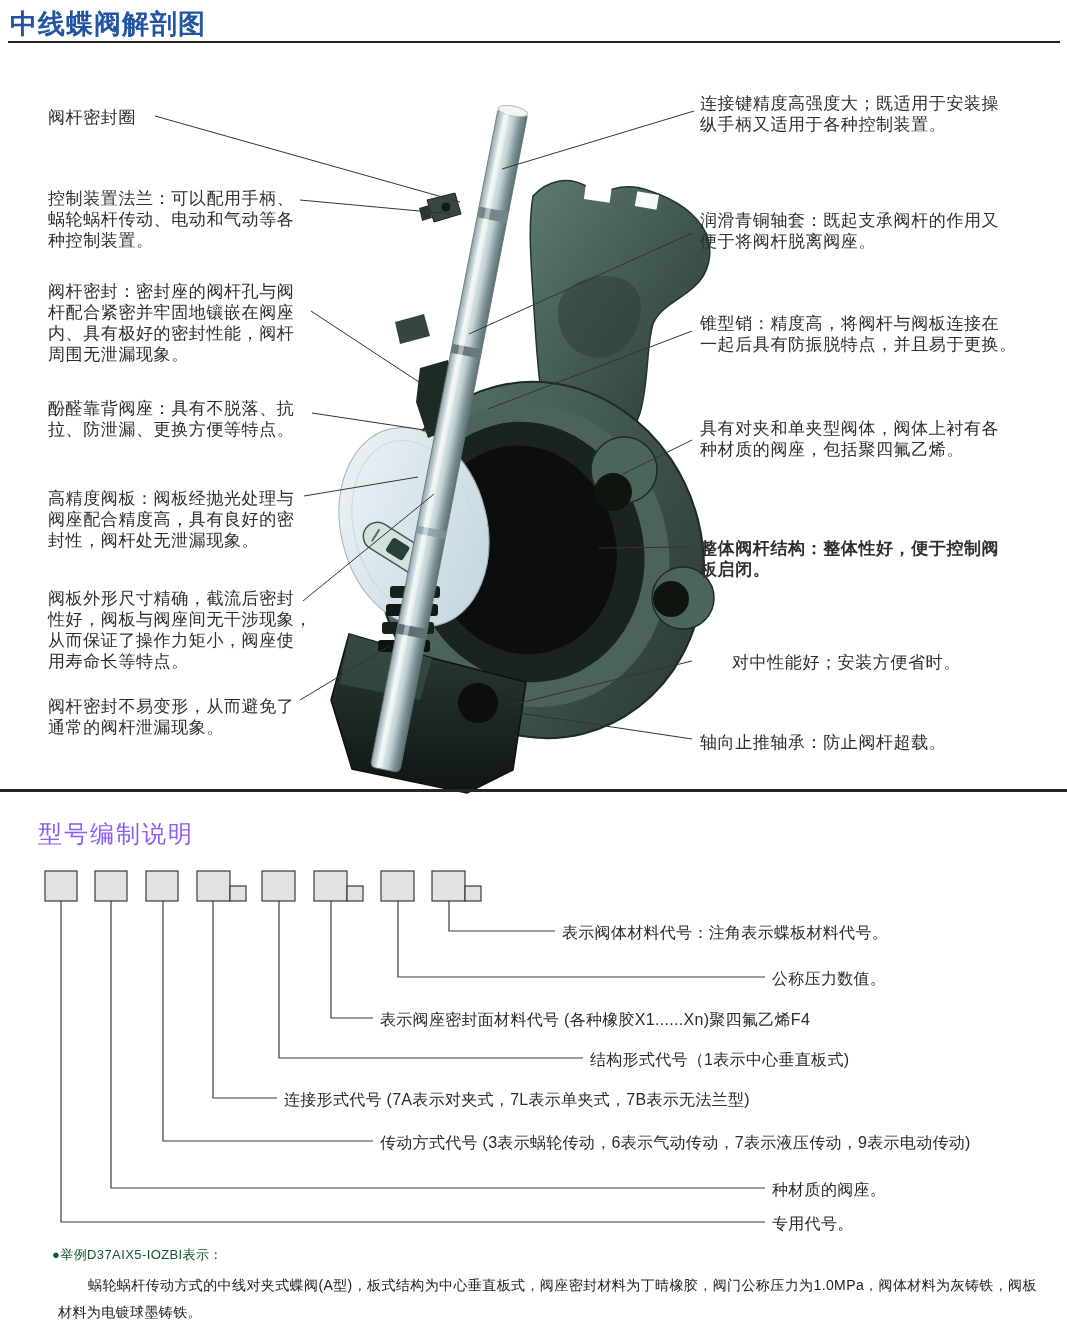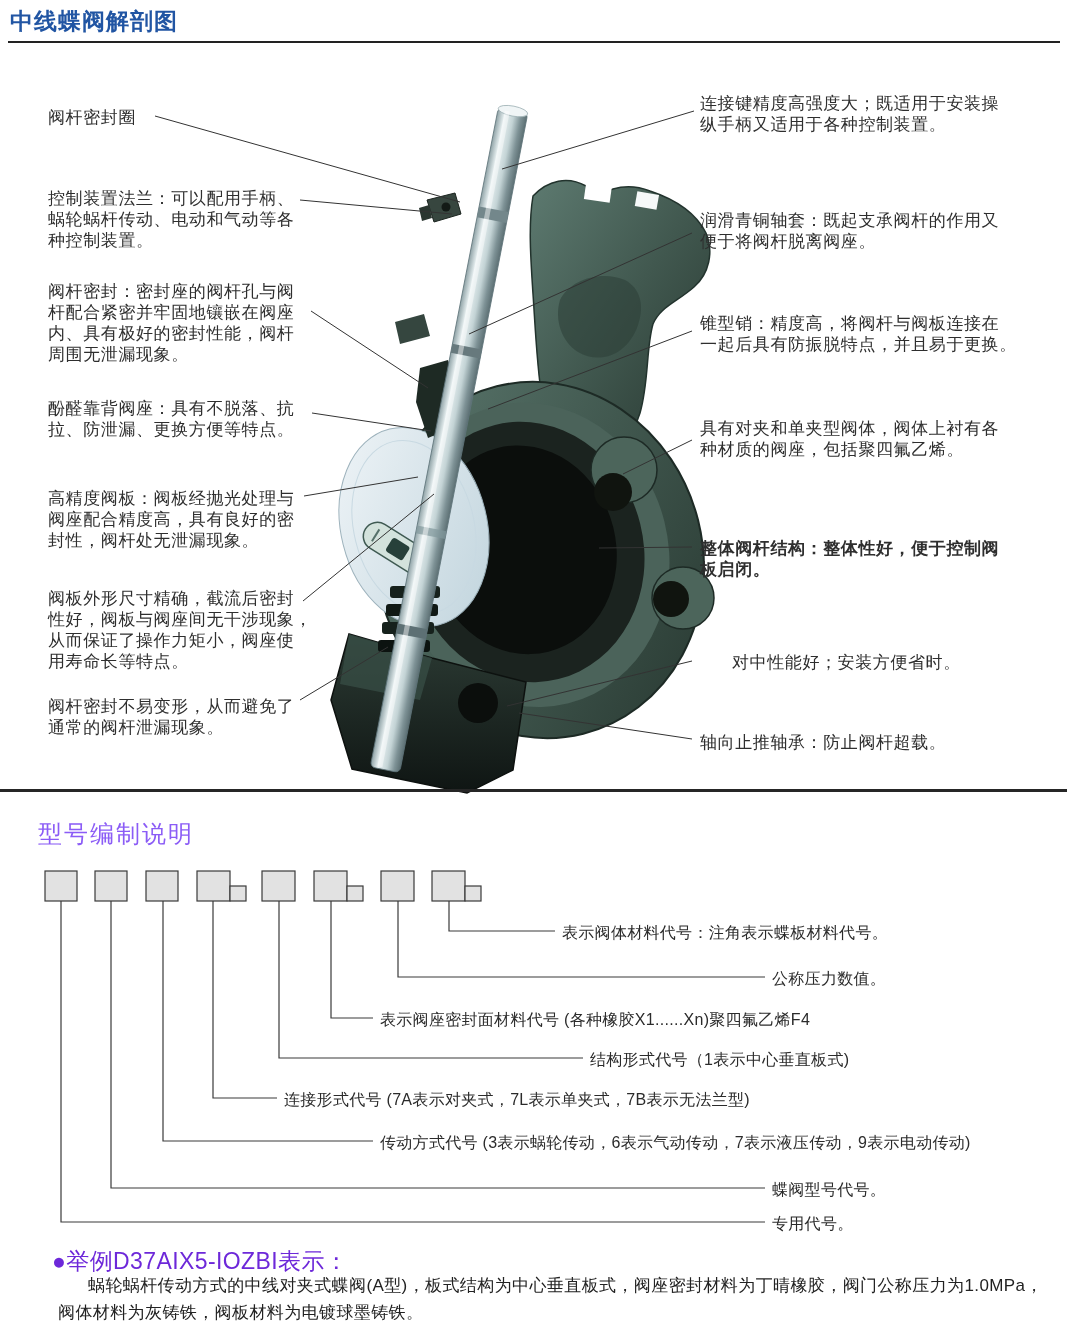--- a/index.html
+++ b/index.html
@@ -1,27 +1,27 @@
 <!DOCTYPE html>
 <html><head>
 <meta charset="utf-8">
 <style>
   html,body{margin:0;padding:0;background:#ffffff;}
   body{width:1067px;height:1339px;position:relative;overflow:hidden;
        font-family:"Liberation Sans","DejaVu Sans",sans-serif;color:#2e2e2e;}
   .abs{position:absolute;}
-  .page-title{font-size:23px;font-weight:bold;color:#2155A3;letter-spacing:1px;}
+  .page-title{font-size:27px;font-weight:bold;color:#2155A3;letter-spacing:1px;}
   .section-title{font-size:24px;font-weight:normal;color:#8b5cf6;letter-spacing:2px;}
   .rule{background:#222222;}
   .callout{font-size:17px;line-height:21px;letter-spacing:0.6px;white-space:pre-line;color:#2e2e2e;}
   .left-callout{width:290px;}
   .right-callout{width:350px;}
   .model-label{font-size:16px;line-height:19px;letter-spacing:0.3px;color:#2b2b2b;white-space:nowrap;}
-  .example-heading{font-size:23px;color:#6d28d9;letter-spacing:0.4px;}
-  .example-body{font-size:17px;line-height:27px;color:#222222;letter-spacing:0.4px;text-indent:30px;}
+  .example-heading{font-size:13px;color:#14532d;letter-spacing:0.4px;}
+  .example-body{font-size:14px;line-height:27px;color:#222222;letter-spacing:0.4px;text-indent:30px;}
   svg{display:block;}
 </style>
 </head>
 <body>
 
 <div class="abs page-title" style="left:10px;top:6px;">中线蝶阀解剖图</div>
 <div class="abs rule" style="left:8px;top:41px;width:1052px;height:2px;"></div>
 
 <svg class="abs" style="left:0;top:0;" width="1067" height="800" viewBox="0 0 1067 800">
   <defs>
@@ -193,19 +193,19 @@
     <polyline points="61,45 61,366 765,366"></polyline>
   </g>
 </svg>
 
 <div class="abs model-label" style="left:562px;top:923px;">表示阀体材料代号：注角表示蝶板材料代号。</div>
 <div class="abs model-label" style="left:772px;top:969px;">公称压力数值。</div>
 <div class="abs model-label" style="left:380px;top:1010px;">表示阀座密封面材料代号 (各种橡胶X1......Xn)聚四氟乙烯F4</div>
 <div class="abs model-label" style="left:590px;top:1050px;">结构形式代号（1表示中心垂直板式)</div>
 <div class="abs model-label" style="left:284px;top:1090px;">连接形式代号 (7A表示对夹式，7L表示单夹式，7B表示无法兰型)</div>
 <div class="abs model-label" style="left:380px;top:1133px;">传动方式代号 (3表示蜗轮传动，6表示气动传动，7表示液压传动，9表示电动传动)</div>
-<div class="abs model-label" style="left:772px;top:1180px;">蝶阀型号代号。</div>
+<div class="abs model-label" style="left:772px;top:1180px;">种材质的阀座。</div>
 <div class="abs model-label" style="left:772px;top:1214px;">专用代号。</div>
 
 <div class="abs example-heading" style="left:52px;top:1246px;">
   <span>●</span><span>举例D37AIX5-IOZBI表示：</span>
 </div>
 <div class="abs example-body" style="left:58px;top:1272px;width:992px;">蜗轮蜗杆传动方式的中线对夹式蝶阀(A型)，板式结构为中心垂直板式，阀座密封材料为丁晴橡胶，阀门公称压力为1.0MPa，阀体材料为灰铸铁，阀板材料为电镀球墨铸铁。</div>
 
 </body></html>

